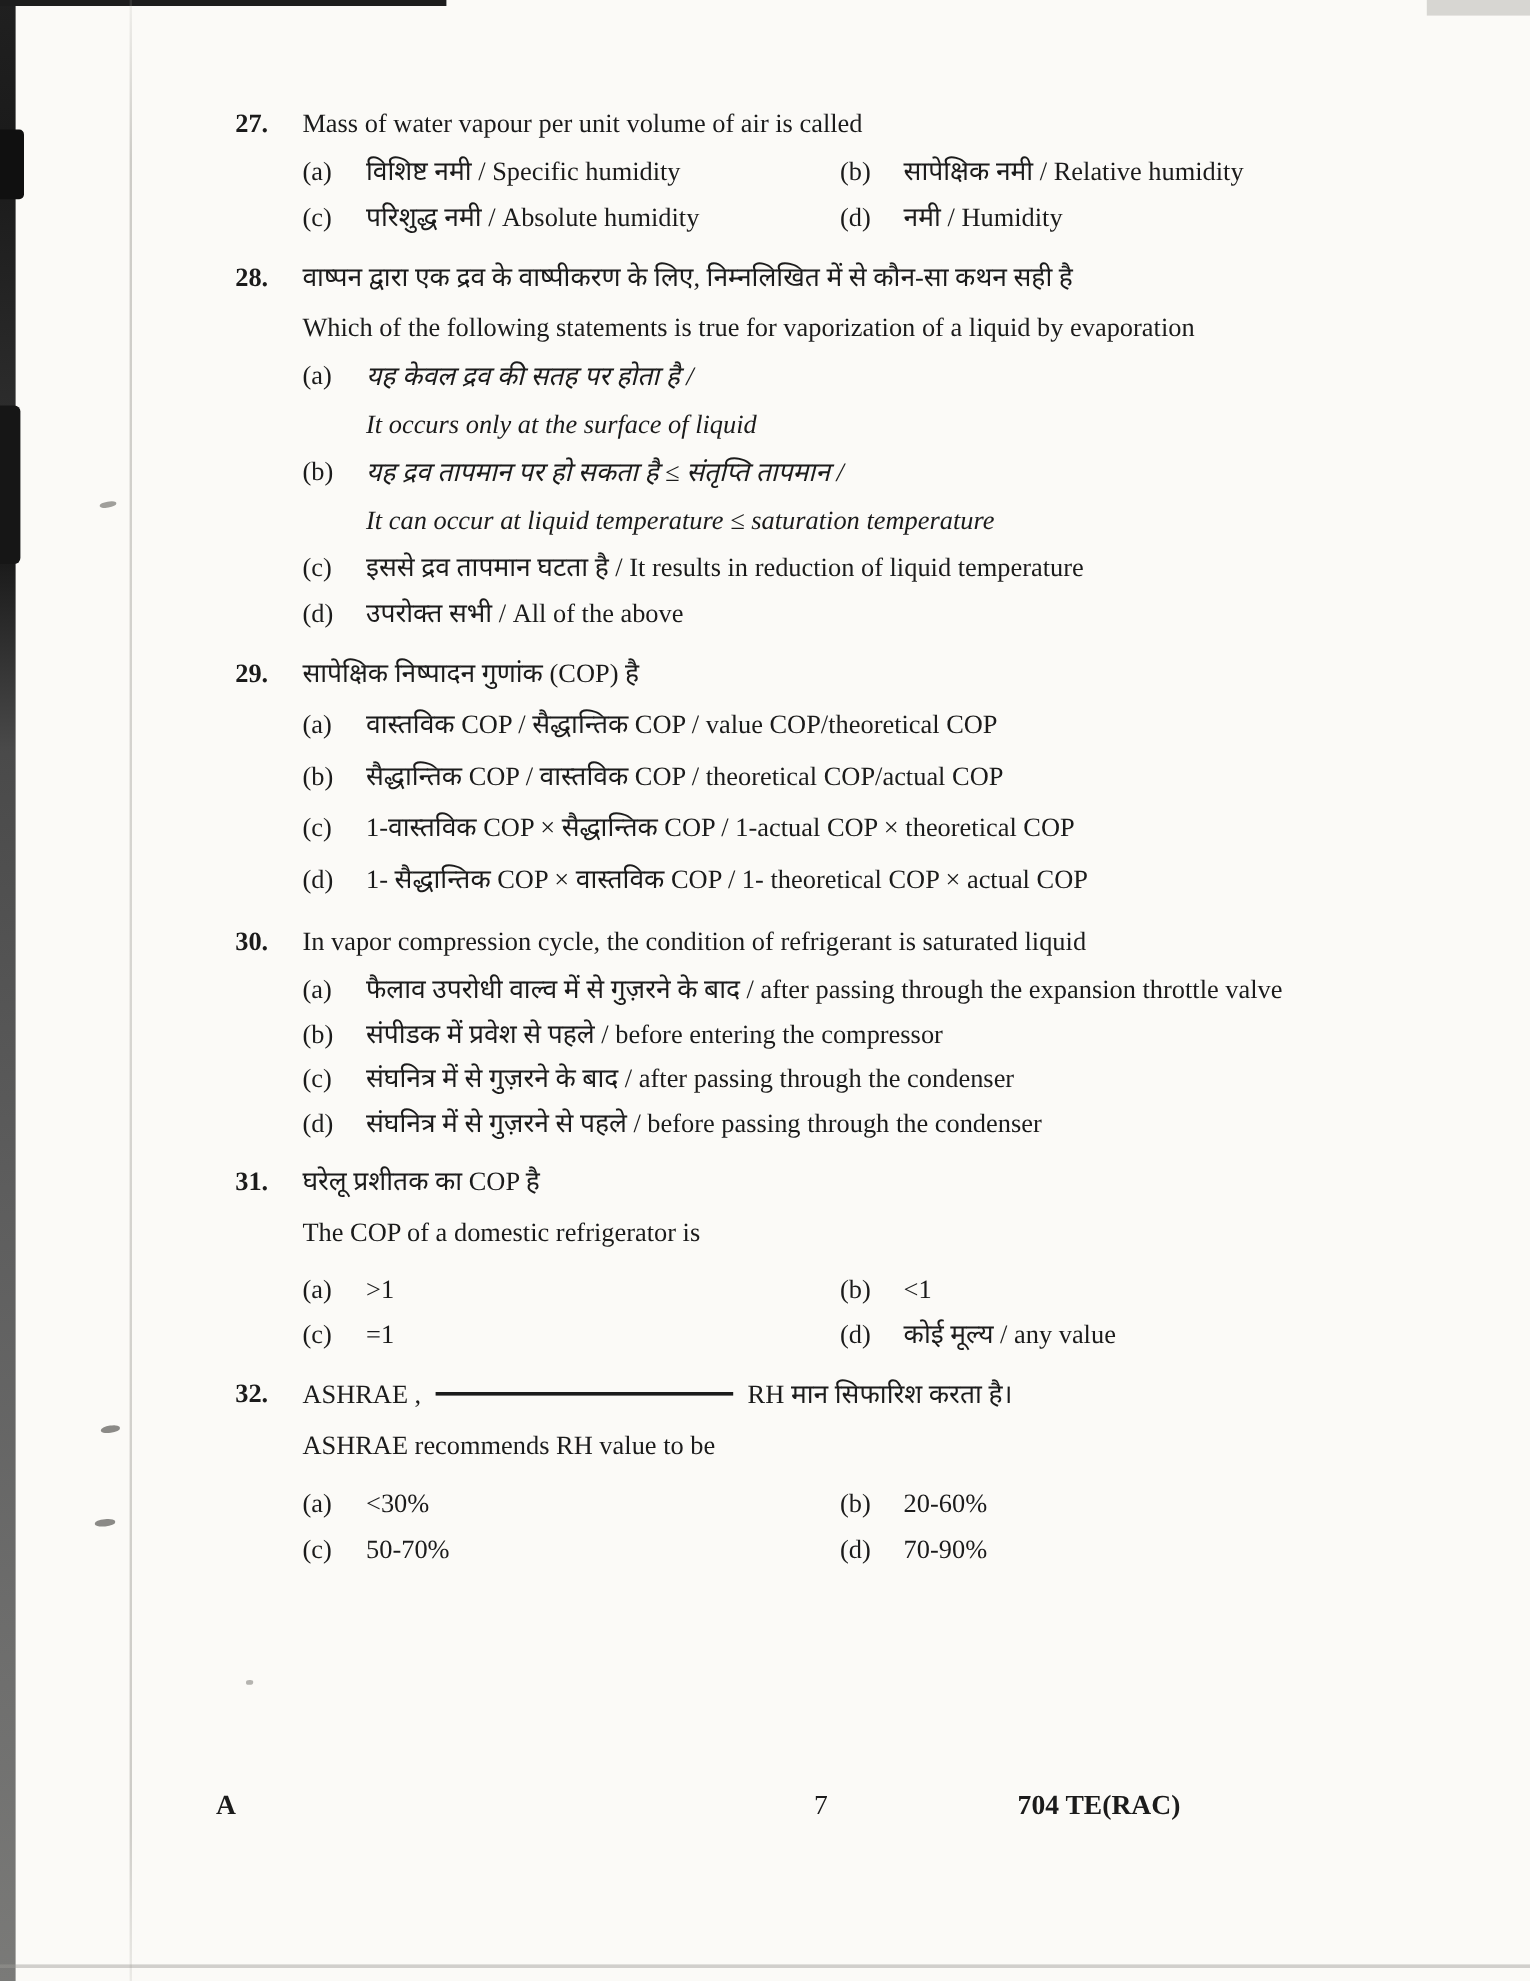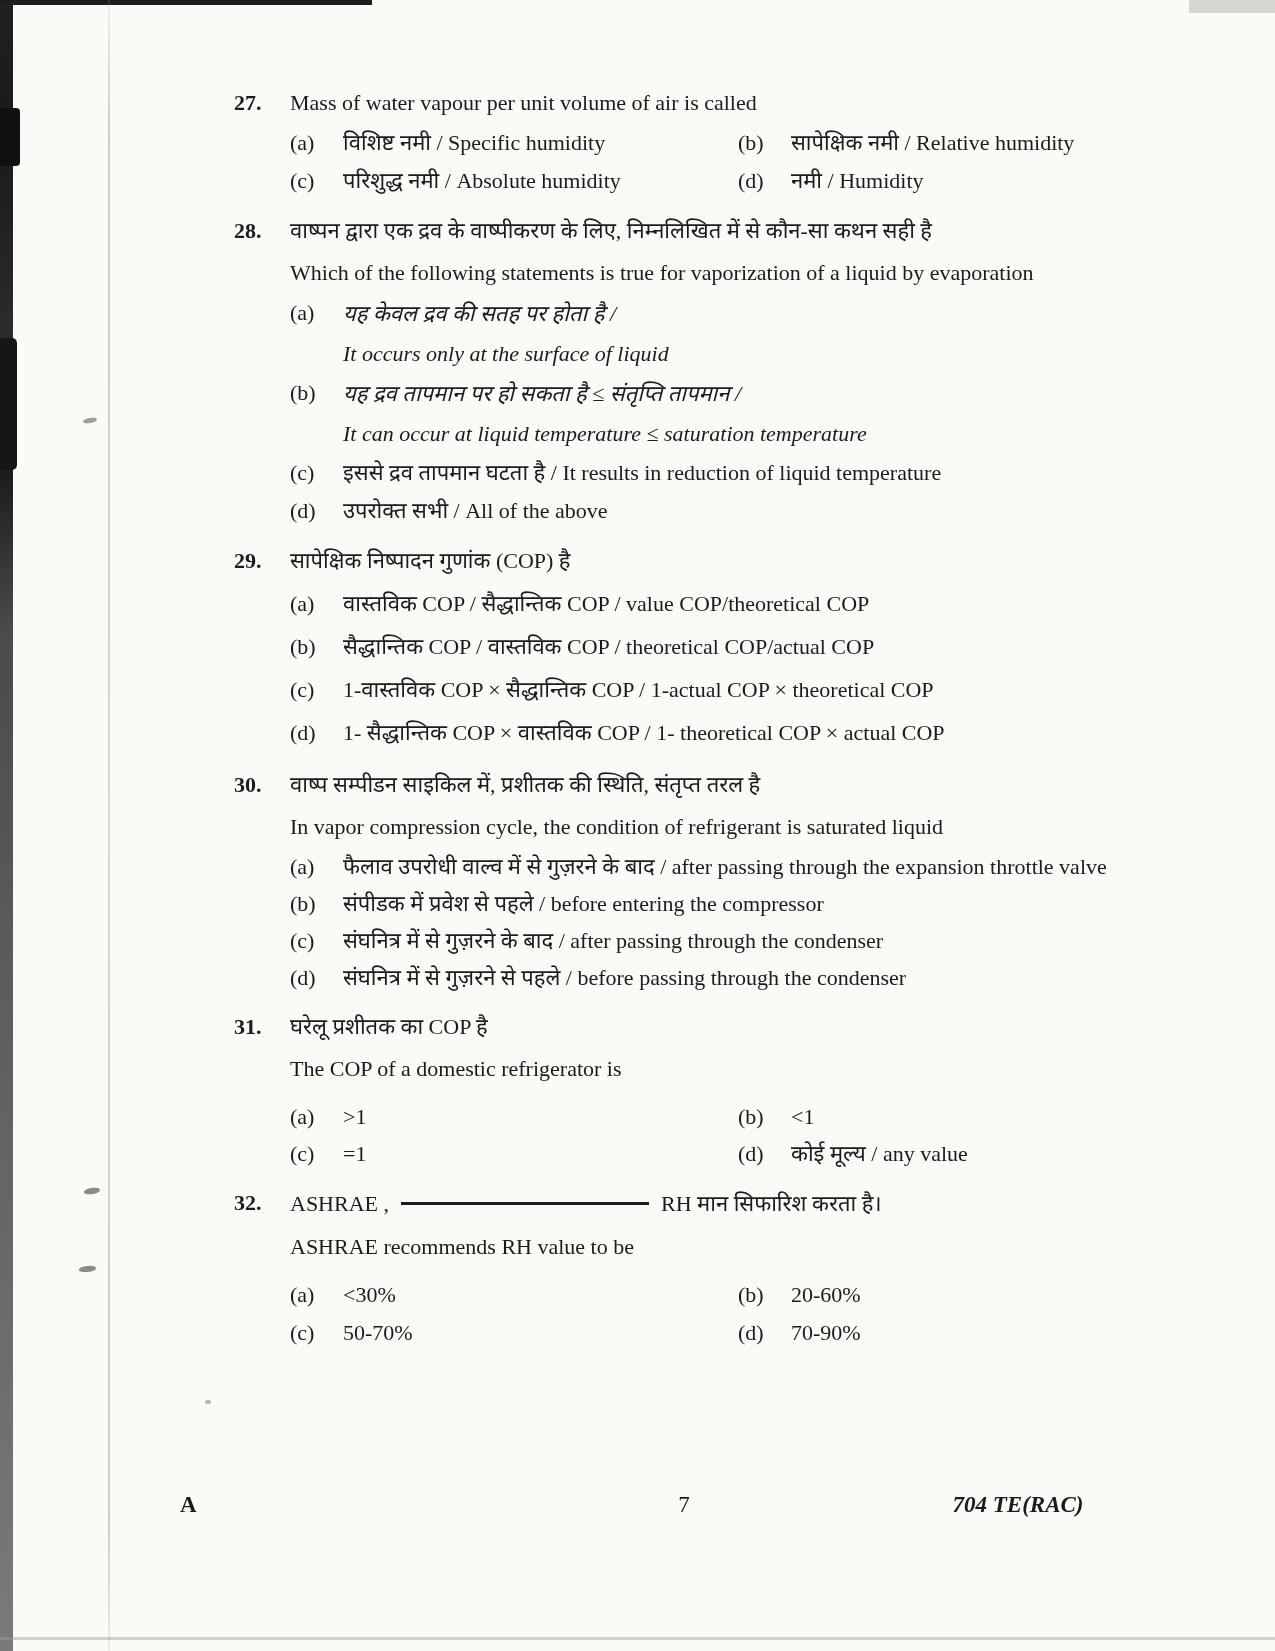--- a/index.html
+++ b/index.html
@@ -27,21 +27,21 @@
   }
   .scan-bottom-line{position:absolute;left:0;top:1637px;width:100%;height:3px;background:rgba(158,156,150,0.45);}
   .smudge{position:absolute;background:#6f6e6a;border-radius:50% 40% 50% 40%;}
   .smudge-1{left:83px;top:418px;width:14px;height:5px;transform:rotate(-8deg);opacity:.65;}
   .smudge-2{left:84px;top:1188px;width:16px;height:6px;transform:rotate(-6deg);opacity:.8;}
   .smudge-3{left:79px;top:1266px;width:17px;height:6px;transform:rotate(-4deg);opacity:.8;}
   .smudge-4{left:205px;top:1400px;width:6px;height:4px;opacity:.5;}
   
   .content{position:absolute;left:196px;top:82px;width:1000px;}
   .question{margin-bottom:10px;}
-  .q-head{display:flex;margin-left:38px;}
+  .q-head{display:flex;}
   .q-num{width:56px;flex-shrink:0;font-weight:bold;font-size:22px;line-height:42px;}
   .q-body{flex:1;min-width:0;}
   .q-line{font-size:22px;line-height:42px;white-space:nowrap;}
   .opts{margin-top:0;}
   .opt{display:flex;font-size:22px;line-height:38px;}
   .opt-letter{width:53px;flex-shrink:0;}
   .opt-text{white-space:nowrap;}
   .opt-multiline .opt-lines{display:flex;flex-direction:column;font-style:italic;}
   .opt-multiline .opt-lines .l{line-height:40px;white-space:nowrap;}
   .opts-grid{display:grid;grid-template-columns:448px 1fr;}
@@ -55,21 +55,21 @@
     border-top:3px solid #1b1b1b;margin:0 12px;vertical-align:6px;
   }
   .q32-line{font-size:22px;line-height:44px;white-space:nowrap;}
   
   .footer{
     position:absolute;left:180px;top:1492px;width:1008px;
     display:flex;align-items:baseline;font-size:23px;
   }
   .footer .f-left{font-weight:bold;width:340px;}
   .footer .f-center{flex:1;text-align:center;}
-  .footer .f-right{font-weight:bold;width:340px;text-align:center;font-style:italic;}
+  .footer .f-right{font-weight:bold;width:340px;text-align:left;}
 </style>
 </head>
 <body>
 
 <div class="page">
 
   <div class="scan-edge-left"></div>
   <div class="scan-blob-1"></div>
   <div class="scan-blob-2"></div>
   <div class="scan-top-line"></div>
@@ -168,21 +168,20 @@
             </div>
           </div>
         </div>
       </div>
     </section>
 
     <section class="question">
       <div class="q-head">
         <span class="q-num">30.</span>
         <div class="q-body">
-          <div class="q-line">वाष्प सम्पीडन साइकिल में, प्रशीतक की स्थिति, संतृप्त तरल है</div>
           <div class="q-line">In vapor compression cycle, the condition of refrigerant is saturated liquid</div>
           <div class="opts opts-30">
             <div class="opt">
               <span class="opt-letter">(a)</span>
               <span class="opt-text">फैलाव उपरोधी वाल्व में से गुज़रने के बाद  / after passing through the expansion throttle valve</span>
             </div>
             <div class="opt">
               <span class="opt-letter">(b)</span>
               <span class="opt-text">संपीडक में प्रवेश से पहले   / before entering the compressor</span>
             </div>

